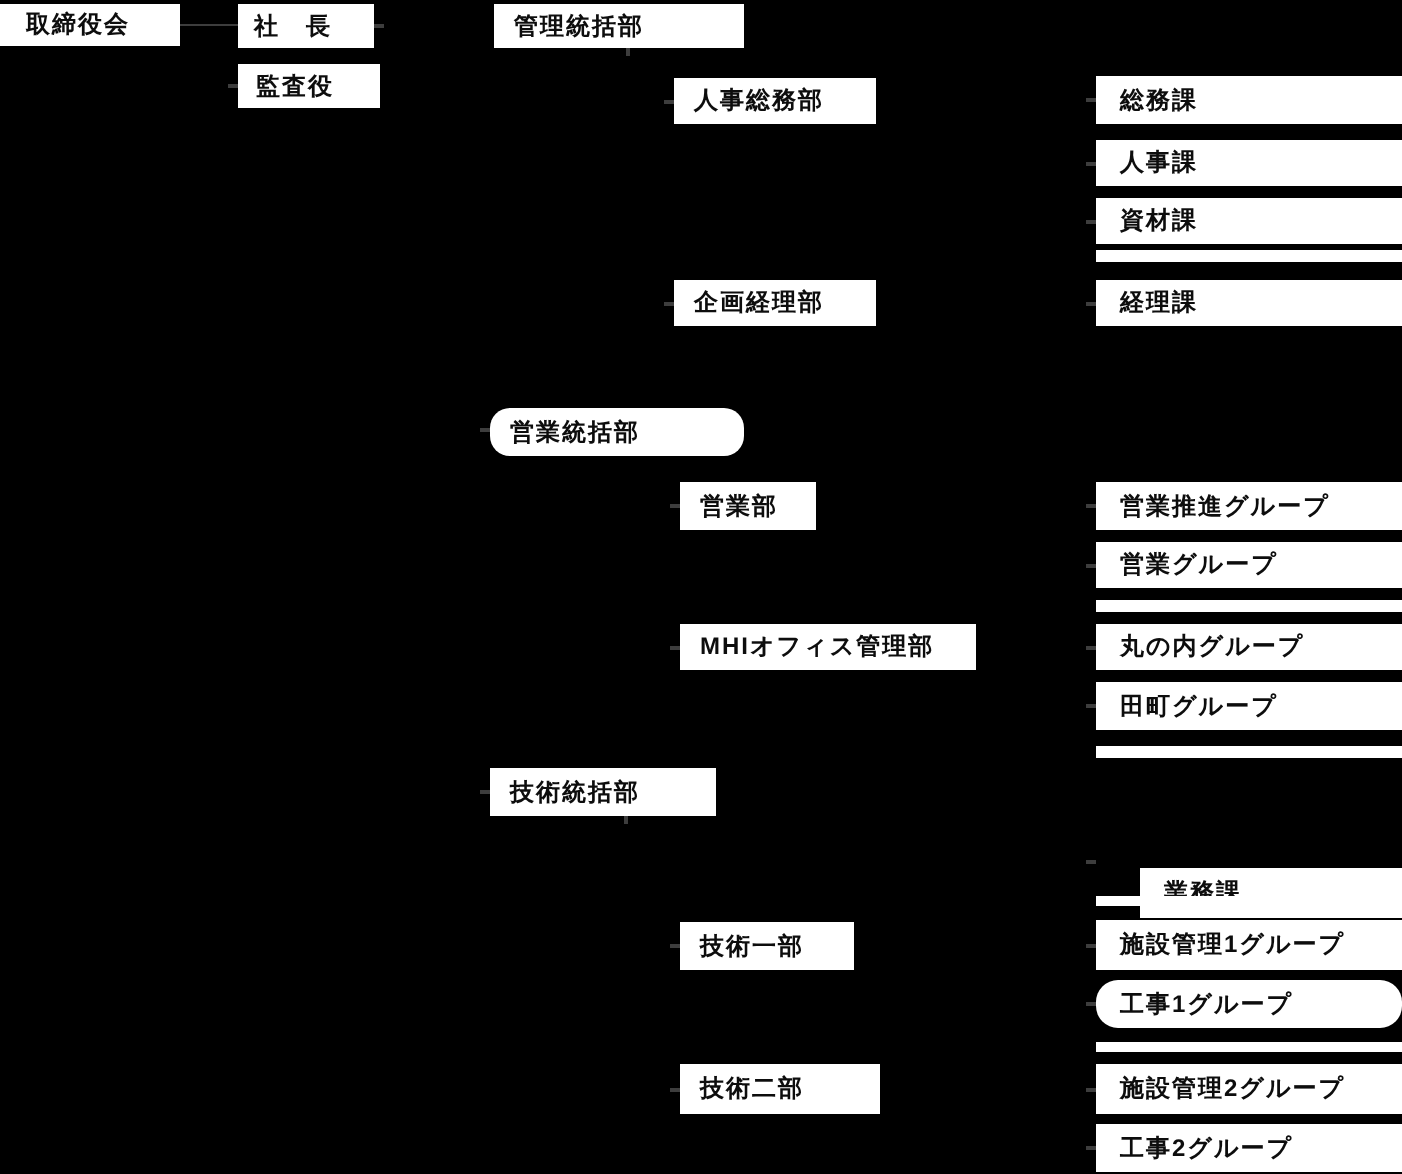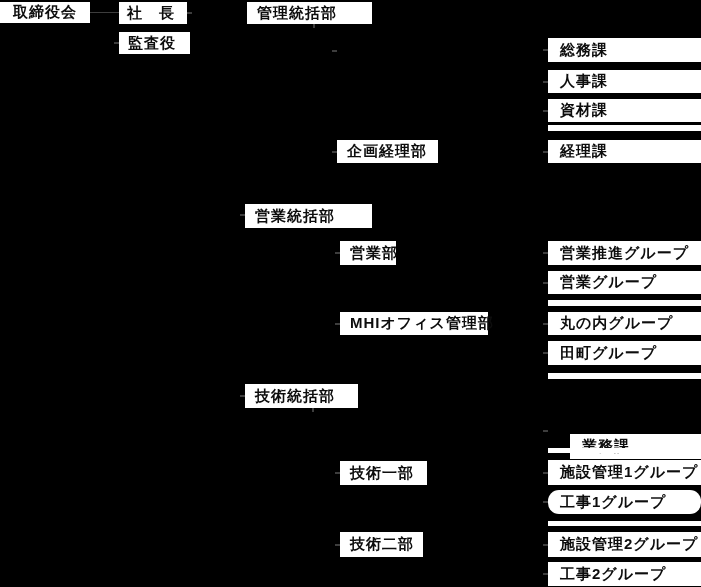--- a/index.html
+++ b/index.html
@@ -13,21 +13,21 @@
     height: 587px;
     background: #000000;
     overflow: hidden;
     font-family: "Liberation Sans", "DejaVu Sans", sans-serif;
   }
   .node {
     position: absolute;
     background: #ffffff;
     color: #0d0d0d;
     font-weight: bold;
-    font-size: 15px;
+    font-size: 12px;
     letter-spacing: 1px;
     white-space: nowrap;
     box-sizing: border-box;
     display: flex;
     align-items: center;
   }
   .node.pad-l { padding-left: 12px; }
   .node.pad-m { padding-left: 10px; }
   .strip {
     position: absolute;
@@ -41,45 +41,46 @@
 </head>
 <body>
 
 <div id="canvas">
 
   <div class="node" style="left:0px; top:2px; width:90px; height:21px; padding-left:13px;">取締役会</div>
   <div class="node" style="left:119px; top:2px; width:68px; height:22px; padding-left:8px;">社　長</div>
   <div class="node pad-m" style="left:247px; top:2px; width:125px; height:22px;">管理統括部</div>
   <div class="node" style="left:119px; top:32px; width:71px; height:22px; padding-left:9px;">監査役</div>
 
+  <div class="node pad-m" style="left:337px; top:39px; width:101px; height:23px;">人事総務部</div>
   <div class="node pad-l" style="left:548px; top:38px; width:153px; height:24px;">総務課</div>
   <div class="node pad-l" style="left:548px; top:70px; width:153px; height:23px;">人事課</div>
   <div class="node pad-l" style="left:548px; top:99px; width:153px; height:23px;">資材課</div>
   <div class="strip" style="left:548px; top:125px; width:153px; height:6px;"></div>
   <div class="node pad-m" style="left:337px; top:140px; width:101px; height:23px;">企画経理部</div>
   <div class="node pad-l" style="left:548px; top:140px; width:153px; height:23px;">経理課</div>
 
-  <div class="node pad-m" style="left:245px; top:204px; width:127px; height:24px;">営業統括部</div>
-  <div class="node pad-m" style="left:340px; top:241px; width:56px; height:24px;">営業部</div>
+  <div class="node pad-m" style="left:245px; top:204px; width:127px; height:24px;border-radius:10px;">営業統括部</div>
+  <div class="node pad-m" style="left:340px; top:241px; width:68px; height:24px;">営業部</div>
   <div class="node pad-l" style="left:548px; top:241px; width:153px; height:24px;">営業推進グループ</div>
   <div class="node pad-l" style="left:548px; top:271px; width:153px; height:23px;">営業グループ</div>
   <div class="strip" style="left:548px; top:300px; width:153px; height:6px;"></div>
   <div class="node pad-m" style="left:340px; top:312px; width:148px; height:23px;">MHIオフィス管理部</div>
   <div class="node pad-l" style="left:548px; top:312px; width:153px; height:23px;">丸の内グループ</div>
   <div class="node pad-l" style="left:548px; top:341px; width:153px; height:24px;">田町グループ</div>
   <div class="strip" style="left:548px; top:373px; width:153px; height:6px;"></div>
 
   <div class="node pad-m" style="left:245px; top:384px; width:113px; height:24px;">技術統括部</div>
   <div class="node pad-l" style="left:548px; top:434px; width:153px; height:25px;margin-left:22px;">業務課</div>
   <div class="strip" style="left:548px; top:448px; width:153px; height:5px;"></div>
   <div class="node pad-m" style="left:340px; top:461px; width:87px; height:24px;">技術一部</div>
   <div class="node pad-l" style="left:548px; top:460px; width:153px; height:25px;">施設管理1グループ</div>
   <div class="node pad-l" style="left:548px; top:490px; width:153px; height:24px;border-radius:11px;">工事1グループ</div>
   <div class="strip" style="left:548px; top:521px; width:153px; height:5px;"></div>
-  <div class="node pad-m" style="left:340px; top:532px; width:83px; height:25px;">技術二部</div>
+  <div class="node pad-m" style="left:340px; top:532px; width:100px; height:25px;">技術二部</div>
   <div class="node pad-l" style="left:548px; top:532px; width:153px; height:25px;">施設管理2グループ</div>
   <div class="node pad-l" style="left:548px; top:562px; width:153px; height:24px;text-align:right;">工事2グループ</div>
 
   <div class="stub" style="left:90px; top:12px; width:29px; height:1px;"></div>
   <div class="stub" style="left:187px; top:12px; width:5px; height:2px;"></div>
   <div class="stub" style="left:114px; top:42px; width:5px; height:2px;"></div>
   <div class="stub" style="left:240px; top:214px; width:5px; height:2px;"></div>
   <div class="stub" style="left:240px; top:395px; width:5px; height:2px;"></div>
   <div class="stub" style="left:313px; top:24px; width:2px; height:4px;"></div>
   <div class="stub" style="left:312px; top:408px; width:2px; height:4px;"></div>

